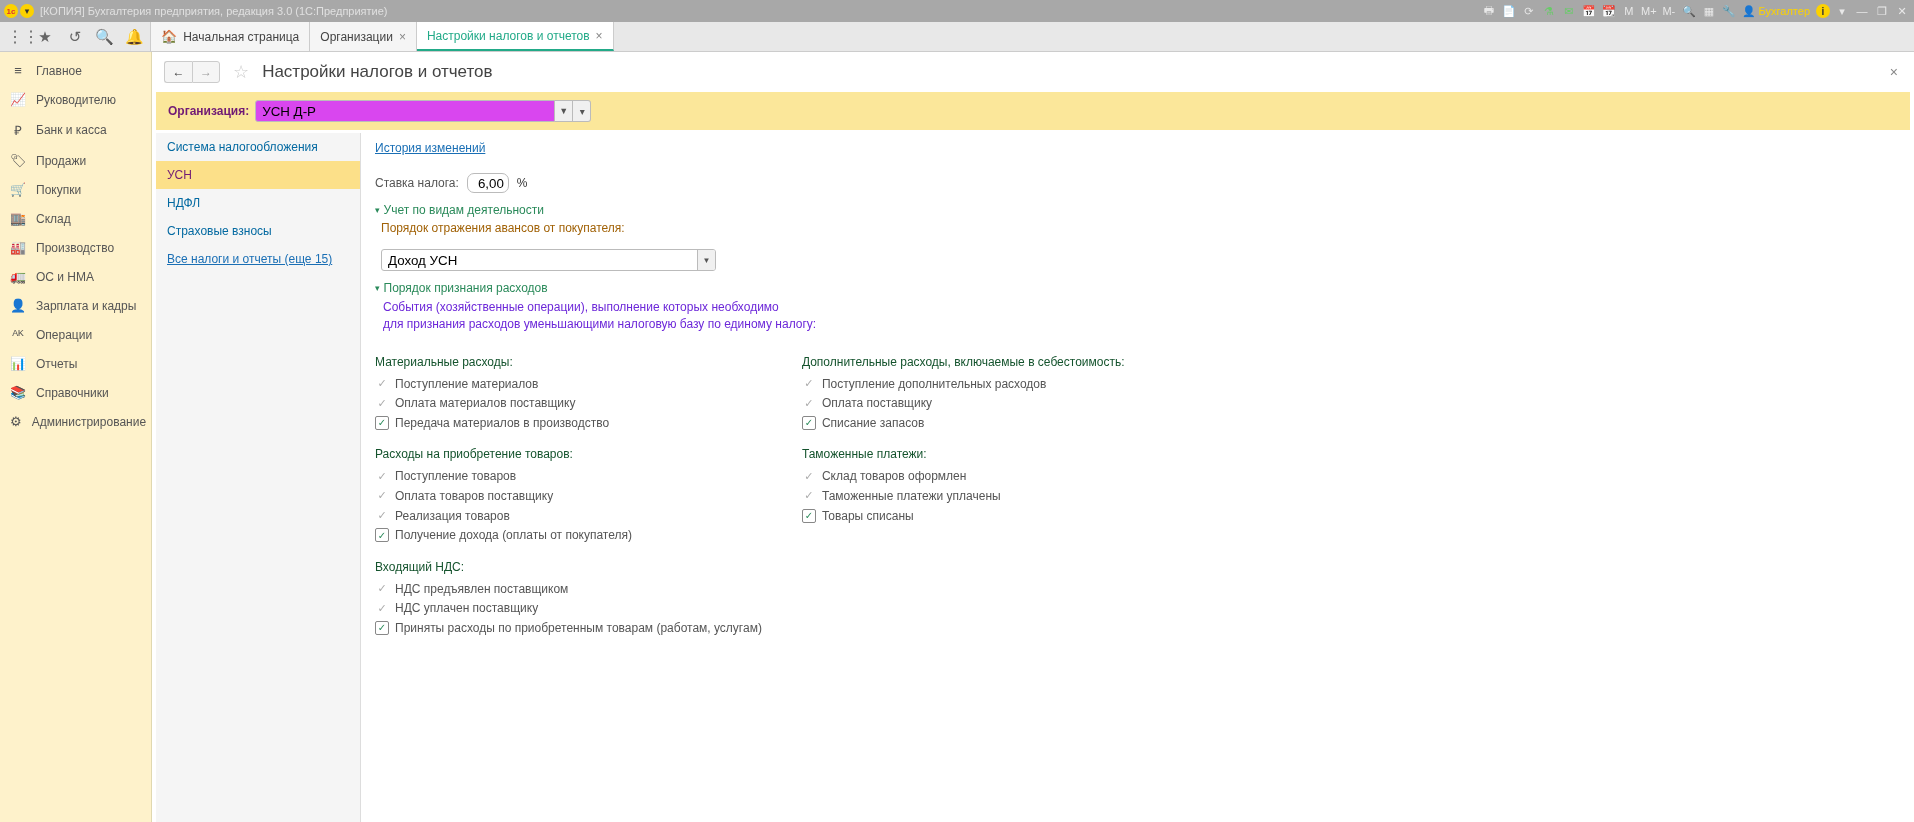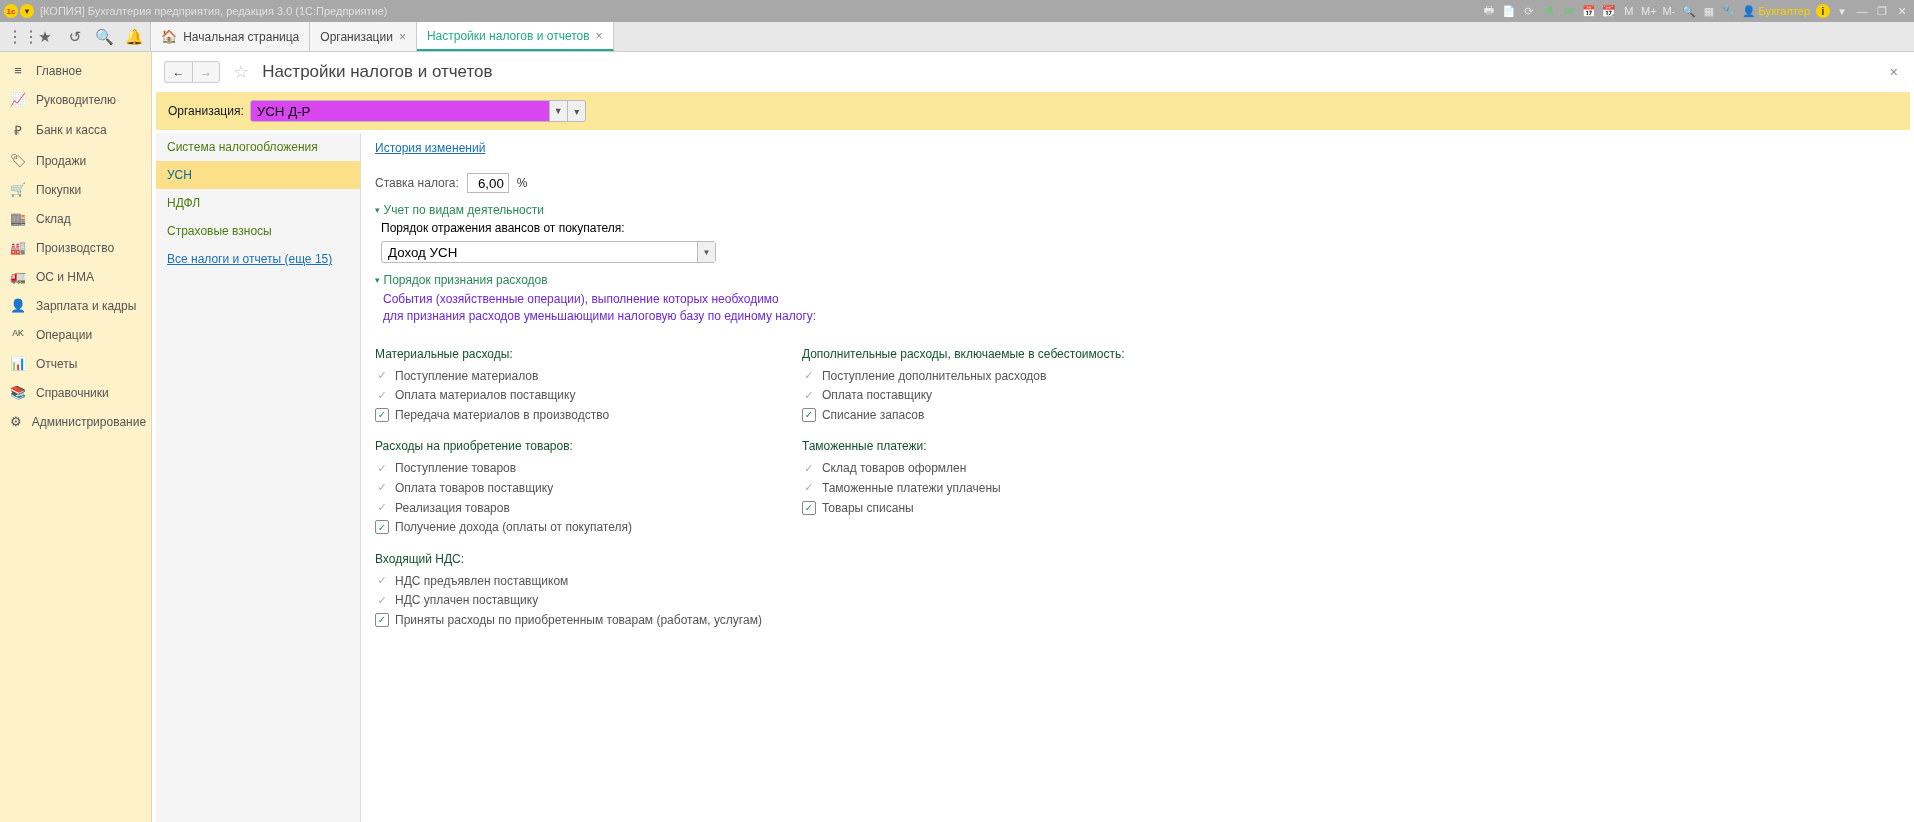--- a/index.html
+++ b/index.html
@@ -42,50 +42,50 @@
 .navbtn.active { color: #333; }
 .navbtns { display:flex; }
 .navbtns .navbtn:first-child { border-radius: 3px 0 0 3px; border-right:none; }
 .navbtns .navbtn:last-child { border-radius: 0 3px 3px 0; }
 .star-icon { font-size: 18px; color: #ccc; cursor:pointer; margin: 0 5px;}
 .page-title { font-size: 17px; color: #444; }
 .close-page { margin-left: auto; font-size: 14px; color: #888; cursor: pointer; padding: 4px;}
 
 
 .orgbar { background: #fbe79a; padding: 8px 12px; display: flex; align-items: center; gap: 6px; margin: 0 4px 3px 4px;}
-.orgbar label { color: #0f172a; }
+.orgbar label { color: #701a75; font-weight: bold; }
 .orgselect { display: flex; }
 .orgselect input { width: 300px; height: 22px; border: 1px solid #bbb; padding: 0 6px; background:#d946ef; border-radius: 3px 0 0 3px;}
 .orgselect .dropbtn, .orgselect .morebtn { width: 18px; height: 22px; border: 1px solid #bbb; background: #f0f0f0; display: inline-flex; align-items:center; justify-content:center; font-size: 9px; color:#555; cursor:pointer;}
 .orgselect .dropbtn { border-left: none; }
 .orgselect .morebtn { border-left: none; border-radius: 0 3px 3px 0; font-size:10px; letter-spacing:-1px;}
 
 
 .contentrow { display: flex; flex: 1; overflow: hidden; padding: 0 4px;}
 
 
 .sidepanel { width: 205px; background: #f5f5f5; border-right: 1px solid #ddd; padding-top: 0; }
-.sidepanel .sp-item { padding: 7px 11px; color: #4d7c0f; cursor: pointer; font-size: 12px;}
-.sidepanel .sp-item.active { background: #fce089; color: #0369a1; }
+.sidepanel .sp-item { padding: 7px 11px; color: #0369a1; cursor: pointer; font-size: 12px;}
+.sidepanel .sp-item.active { background: #fce089; color: #701a75; }
 .sidepanel .sp-link a { color: #1a6fb5; text-decoration: underline; }
 .sidepanel .sp-link { padding: 7px 11px; font-size:12px;}
 
 
 .formarea { flex: 1; padding: 8px 14px; overflow-y: auto; }
 .form-title { font-size: 17px; color: #444; margin-bottom: 10px; }
 .hist-link { color: #1a6fb5; text-decoration: underline; font-size: 12px; cursor:pointer; display:inline-block; margin-bottom: 18px;}
 
 .formrow { display: flex; align-items: center; gap: 8px; margin-bottom: 8px; }
 .formrow label { color: #555; }
-.rate-input { width: 42px; height: 20px; border: 1px solid #bbb; text-align: right; padding: 0 4px; border-radius:0;}
+.rate-input { width: 42px; height: 20px; border: 1px solid #bbb; text-align: right; padding: 0 4px; border-radius:7px;}
 
 .greenhead { color: #2a8a5a; font-size: 12px; display: flex; align-items: center; gap: 4px; margin: 10px 0 4px 0; cursor:pointer;}
 .greenhead .caret { font-size: 9px; }
 
-.sublabel { color: #000000; margin: 4px 0 6px 6px; font-size:12px;}
+.sublabel { color: #a16207; margin: 4px 0 14px 6px; font-size:12px;}
 .combo { position: relative; width: 335px;}
 .combo input { width: 100%; height: 22px; border: 1px solid #bbb; padding: 0 14px 0 6px; border-radius:3px; background:#fff;}
 .combo .caretbtn { position:absolute; right:1px; top:1px; width:18px; height:20px; background:#f0f0f0; border-left:1px solid #bbb; display:flex; align-items:center; justify-content:center; font-size:8px; color:#555; cursor:pointer; border-radius: 0 2px 2px 0;}
 
 .helptext { color: #6d28d9; font-size: 12px; margin: 4px 0 8px 8px; line-height:1.4;}
 
 .columns { display: flex; gap: 40px; }
 .col { min-width: 250px;}
 .gh { color: #14532d; font-size: 12px; margin: 14px 0 6px 0; }
 .chkline { display: flex; align-items: flex-start; gap: 6px; padding: 2px 0; color:#555; font-size:12px;}

